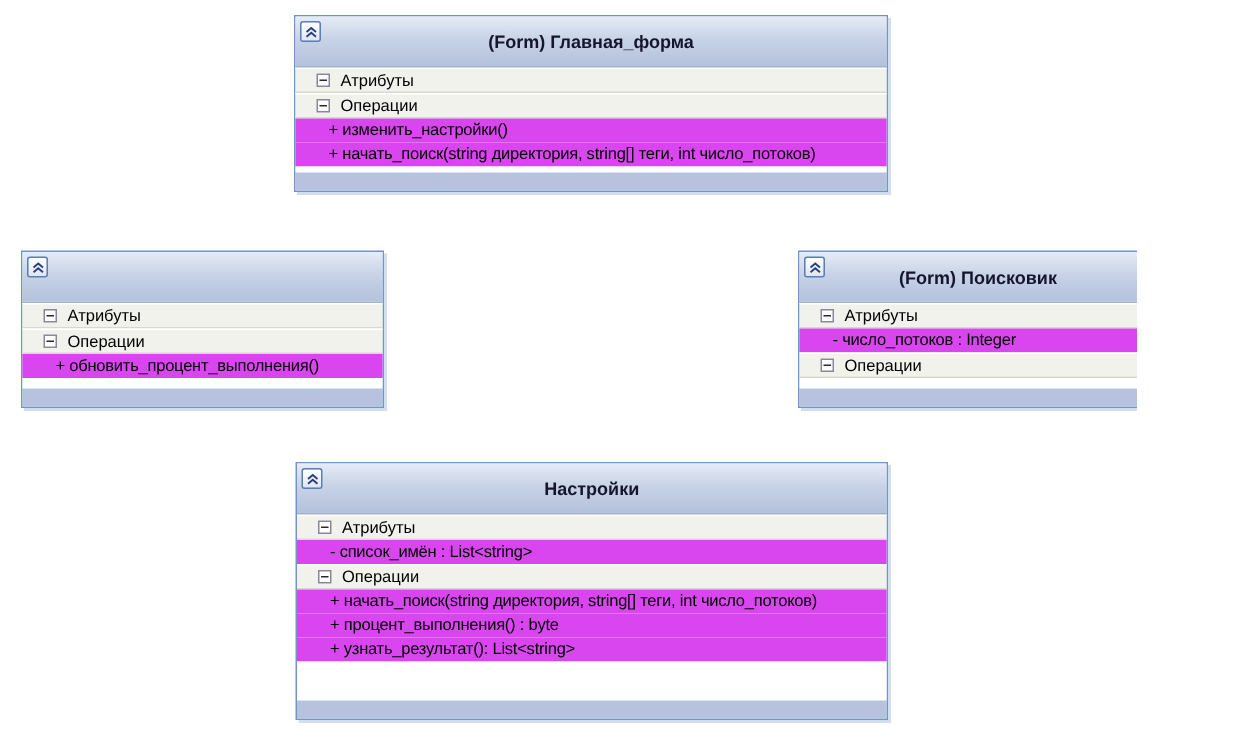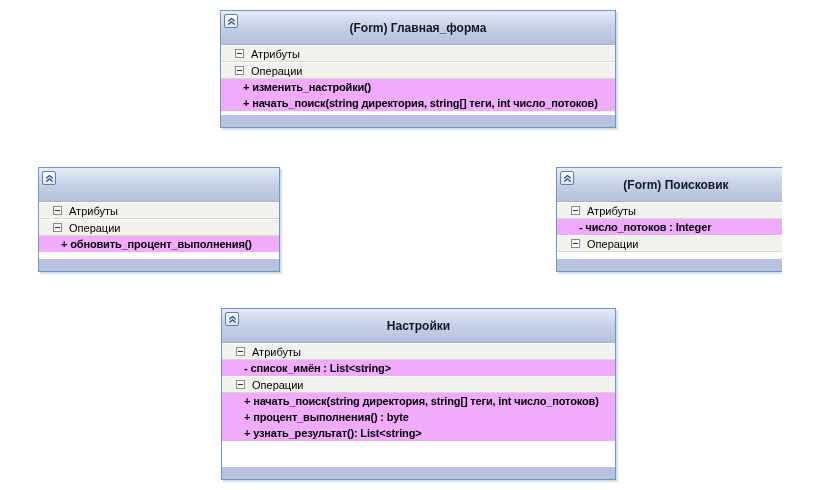--- a/index.html
+++ b/index.html
@@ -7,21 +7,20 @@
     padding: 0;
     background: #ffffff;
     font-family: "Liberation Sans", sans-serif;
   }
   .canvas {
     position: relative;
     width: 758px;
     height: 490px;
     background: #ffffff;
     overflow: hidden;
-    margin-left: 24px;
   }
   .uml-box {
     position: absolute;
     box-sizing: border-box;
     border: 1px solid #7295c5;
     background: #ffffff;
     box-shadow: 2px 2px 0 rgba(173,193,222,0.55);
     display: flex;
     flex-direction: column;
   }
@@ -93,24 +92,23 @@
     background: #2a2a2a;
   }
   .mem {
     flex: 0 0 16px;
     height: 16px;
     line-height: 16px;
     padding-left: 22px;
     font-size: 11px;
     letter-spacing: -0.15px;
     color: #000000;
-    background: #f0abfc;
+    background: #d946ef;
     white-space: nowrap;
     overflow: hidden;
-    font-weight: bold;
   }
   .spacer { flex: 1 1 auto; background: #ffffff; }
   .foot {
     flex: 0 0 12px;
     height: 12px;
     background: #b7c3de;
   }
 </style>
 </head>
 <body>

